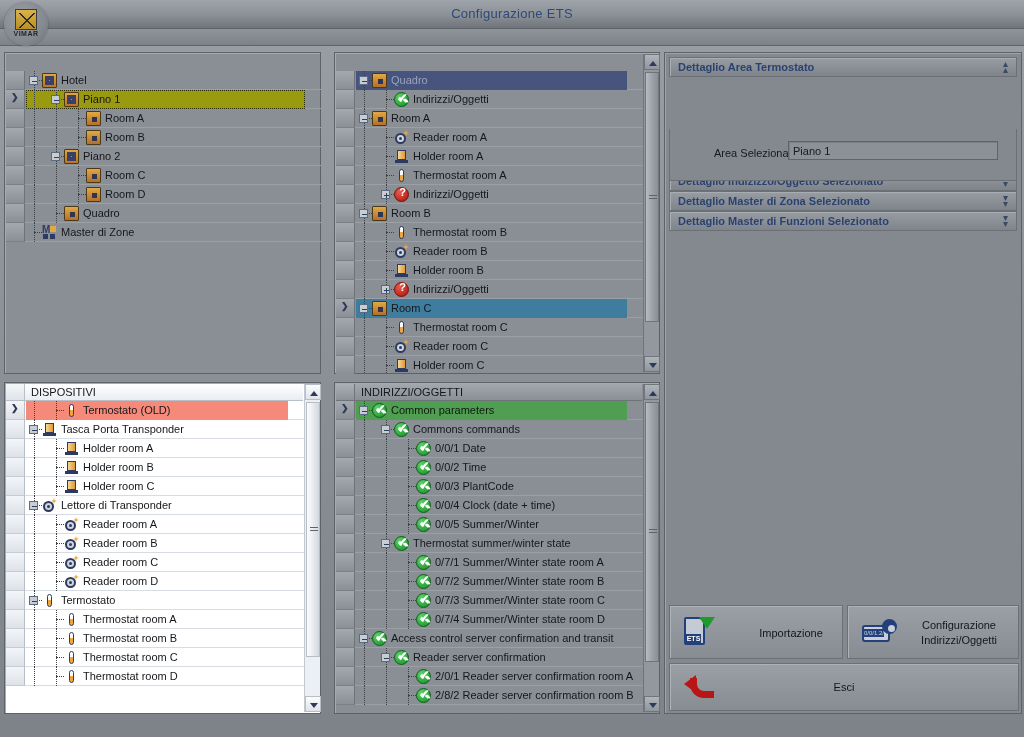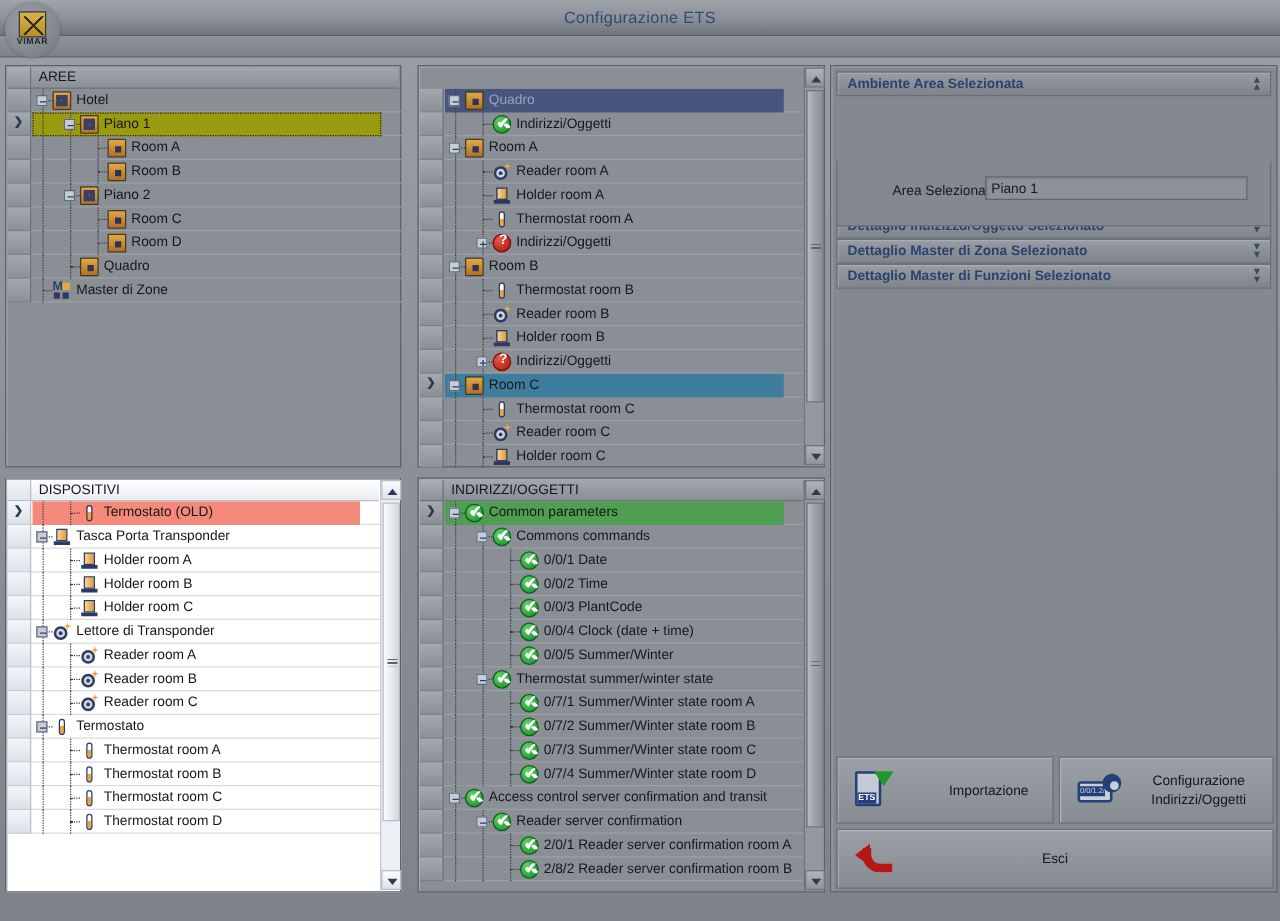--- a/index.html
+++ b/index.html
@@ -257,24 +257,20 @@
 <div id="titlebar">
   <div id="titletext">Configurazione ETS</div>
 </div>
 <div id="subbar"></div>
 <div id="logo">
   <div class="mark"></div>
   <div class="wordmark">VIMAR</div>
 </div>
 
 <div class="panel" id="p-aree" style="left:4px;  top:52px;  width:317px; height:322px;">
-  <div class="gridhead">
-    <div class="corner"></div>
-    <div class="htitle">AREE</div>
-  </div>
   <div class="rows" id="rows-aree" style="width:315px;height:303px;">
       <div class="row">
         <div class="gutter"></div>
         <div class="cell ">
           <span class="tline" style="left:8px; top:0; height:19px;"></span>
           <span class="thook" style="left:8px; top:9px; width:8px;"></span>
           <span class="pmbox" style="left:3px;"></span>
           <span style="position:absolute;left:16px;top:0;width:15px;height:19px;">
             <span class="ico ico-area"></span>
           </span>
@@ -770,20 +766,36 @@
               <span class="spark"></span>
             </span>
           </span>
           <span class="label" style="left:57px;">Reader room C</span>
         </div>
       </div>
       <div class="row">
         <div class="gutter"></div>
         <div class="cell ">
           <span class="tline" style="left:8px; top:0; height:19px;"></span>
+          <span class="tline" style="left:30px; top:0; height:19px;"></span>
+          <span class="thook" style="left:30px; top:9px; width:8px;"></span>
+          <span style="position:absolute;left:38px;top:0;width:15px;height:19px;">
+            <span class="ico ico-reader">
+              <span class="arc"></span>
+              <span class="dot"></span>
+              <span class="spark"></span>
+            </span>
+          </span>
+          <span class="label" style="left:57px;">Reader room D</span>
+        </div>
+      </div>
+      <div class="row">
+        <div class="gutter"></div>
+        <div class="cell ">
+          <span class="tline" style="left:8px; top:0; height:19px;"></span>
           <span class="thook" style="left:8px; top:9px; width:8px;"></span>
           <span class="pmbox" style="left:3px;"></span>
           <span style="position:absolute;left:16px;top:0;width:15px;height:19px;">
             <span class="ico ico-therm">
               <span class="bulb"></span>
             </span>
           </span>
           <span class="label" style="left:35px;">Termostato</span>
         </div>
       </div>
@@ -1103,21 +1115,21 @@
     <div class="thumb" style="top:18px; height:260px;">
       <div class="grip" style="top:126px;"></div>
     </div>
     <div class="btn dn"></div>
   </div>
 </div>
 
 <div id="right">
   <div id="acc-host">
       <div class="acc" style="top:4px;">
-        <span class="t">Ambiente Area Selezionata</span>
+        <span class="t">Dettaglio Area Termostato</span>
         <span class="chev">
           <i>▴</i>
           <i>▴</i>
         </span>
       </div>
       <div class="acc" style="top:78px;">
         <span class="t">Dettaglio Ambiente Selezionato</span>
         <span class="chev">
           <i>▾</i>
           <i>▾</i>

